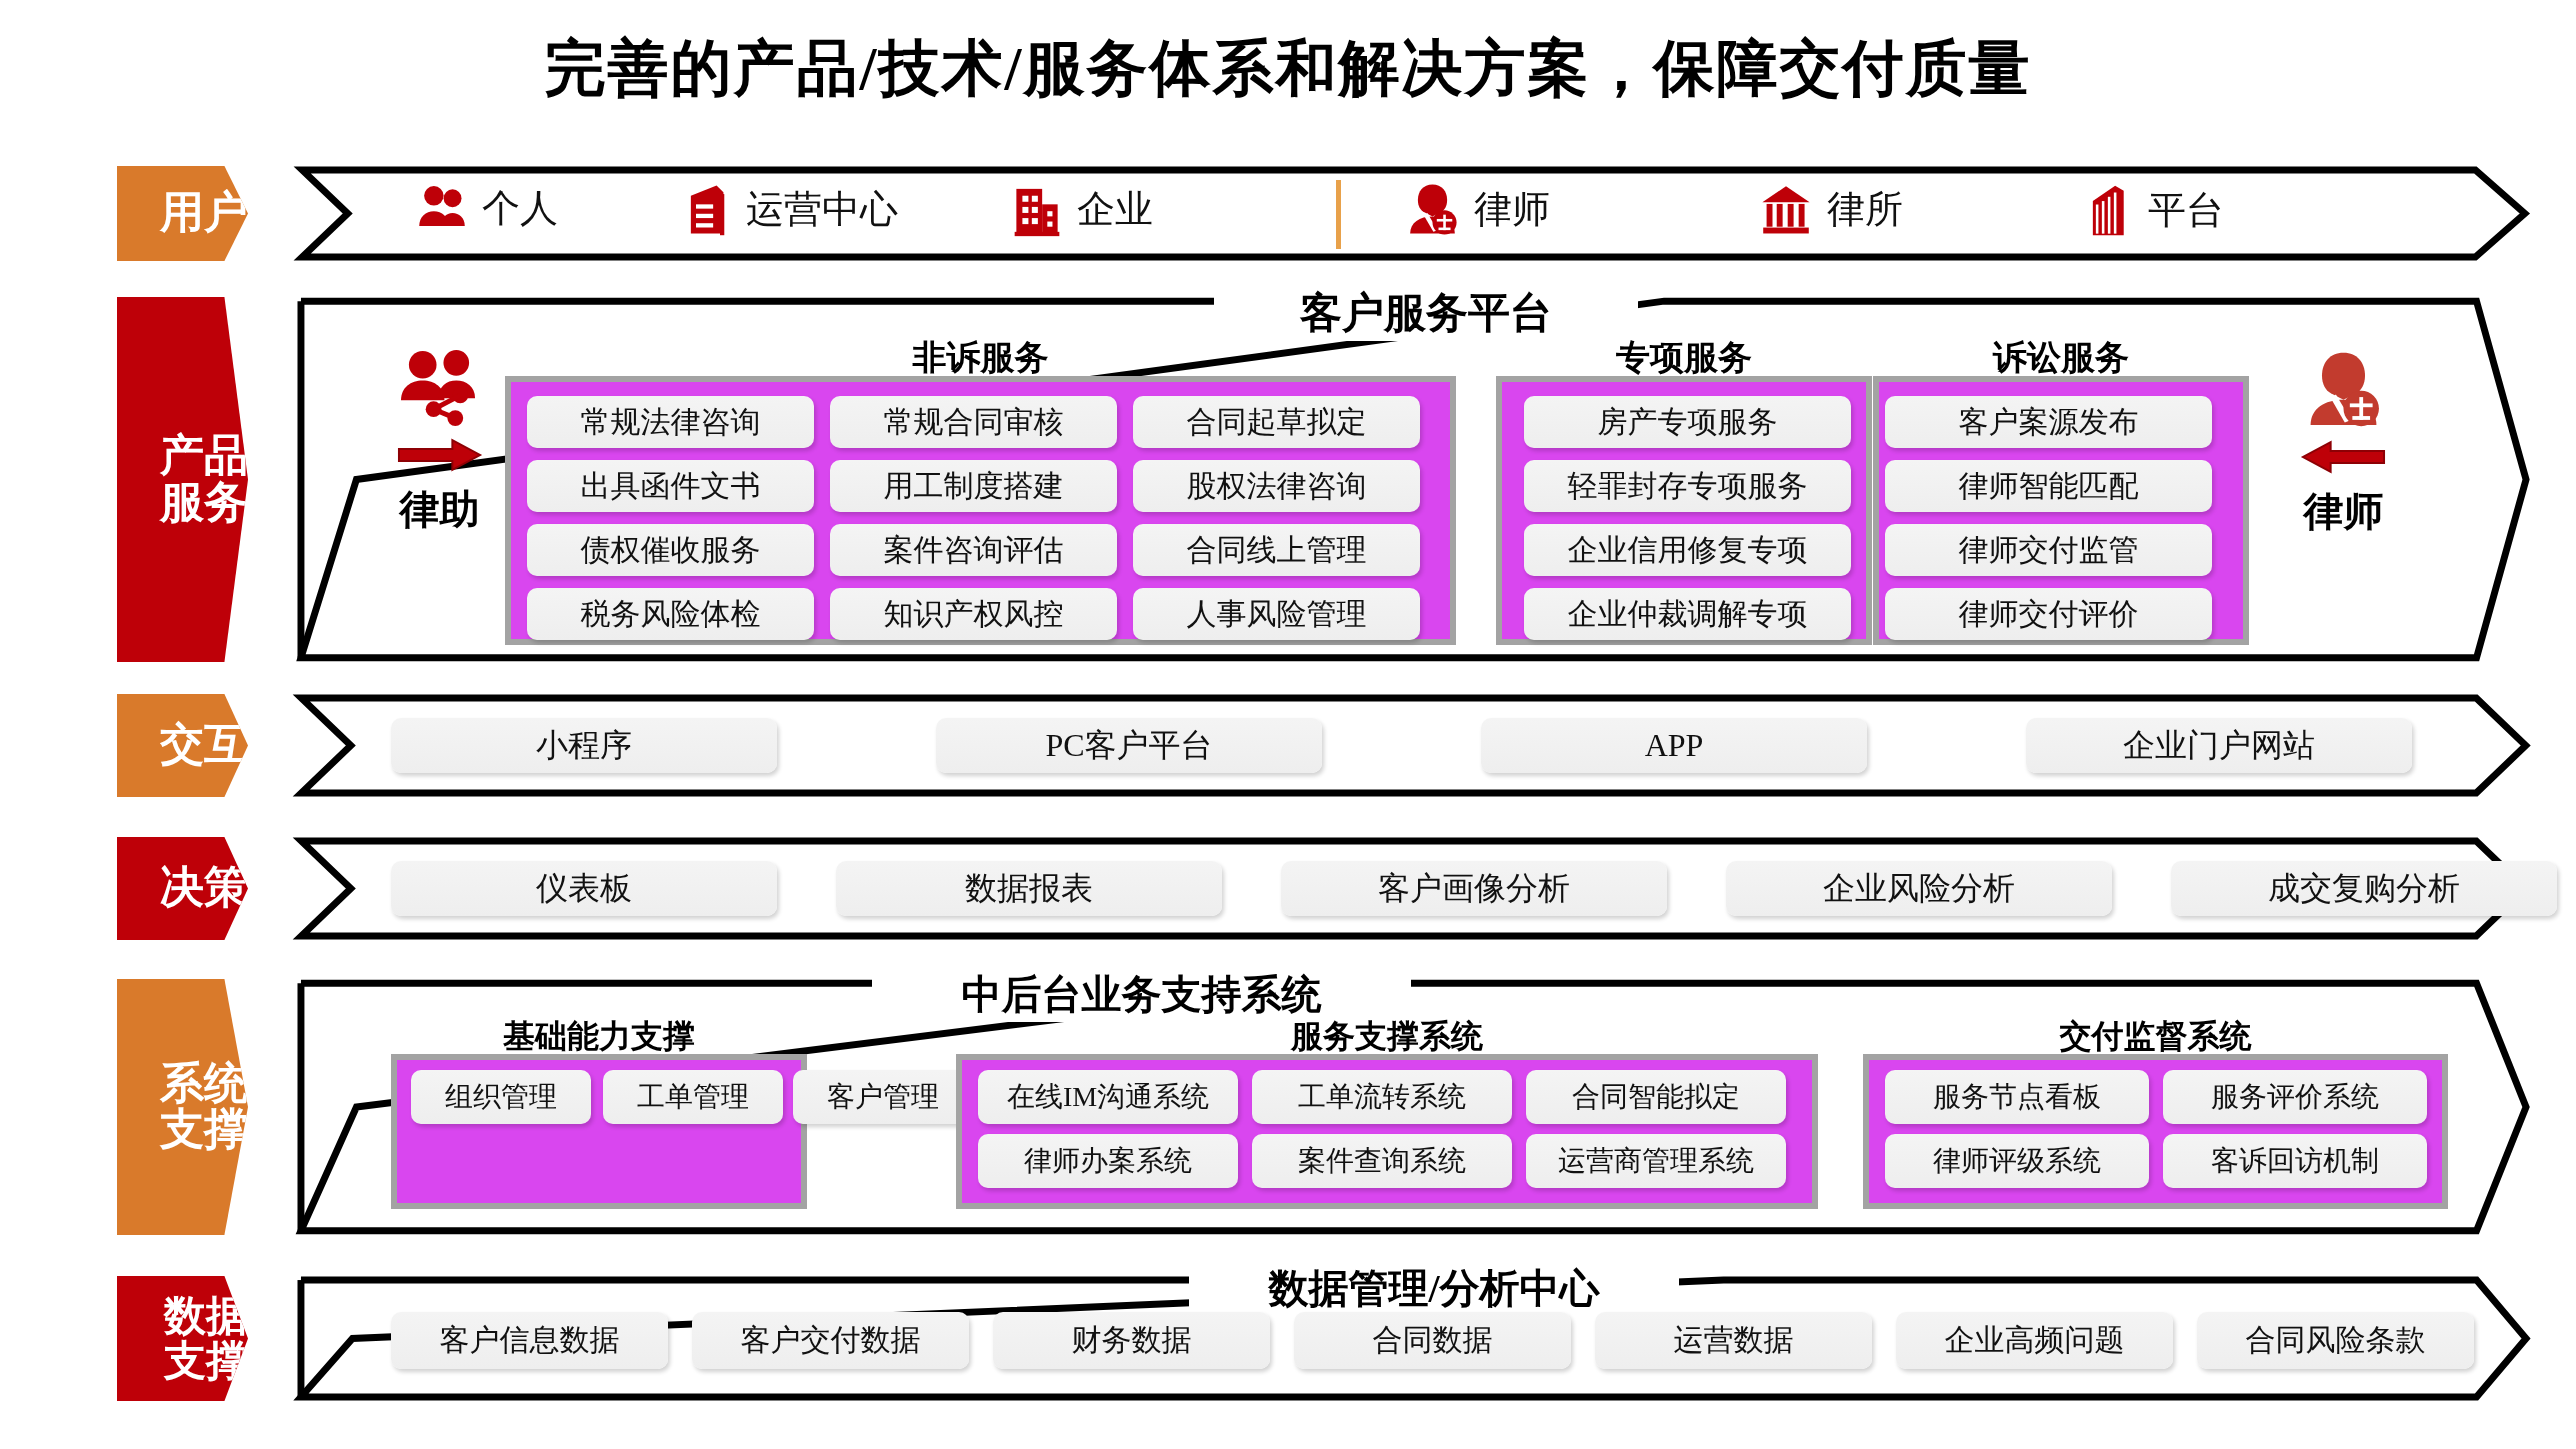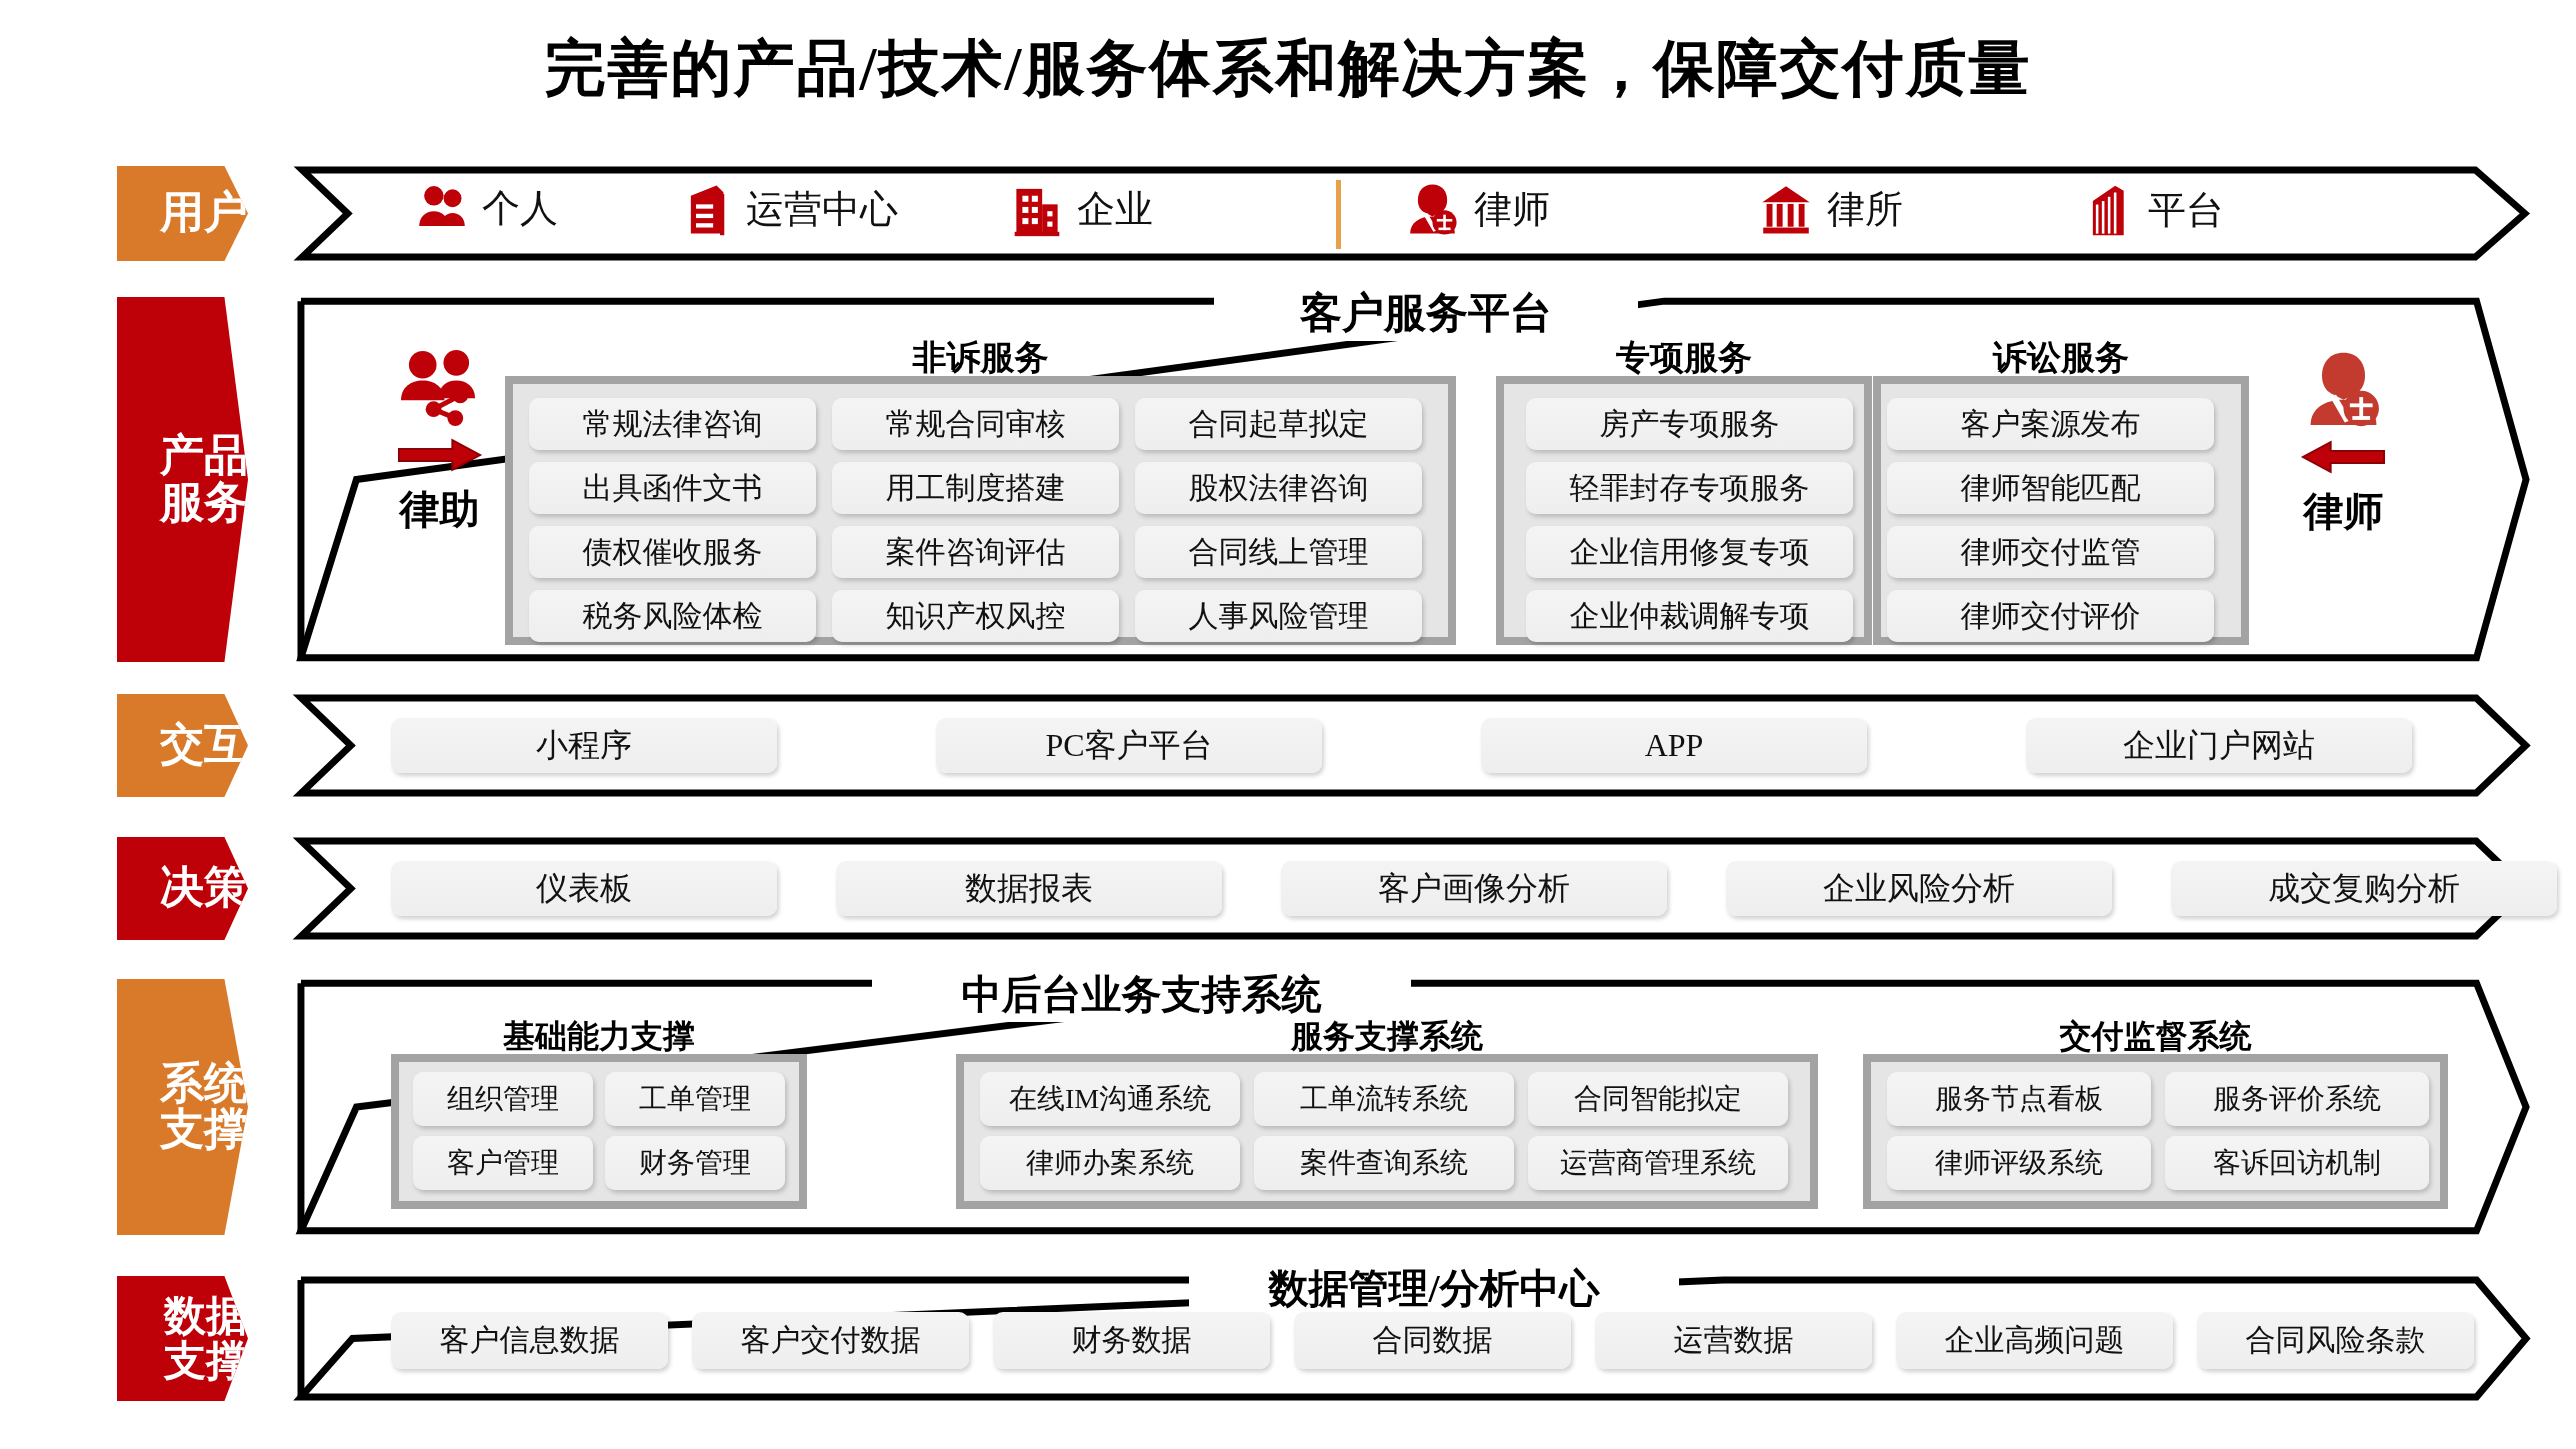--- a/index.html
+++ b/index.html
@@ -45,23 +45,23 @@
     box-shadow:2px 3px 4px rgba(0,0,0,0.18);
     display:flex;align-items:center;justify-content:center;
     color:#111;
     font-family:"Liberation Serif","DejaVu Serif",serif;
     box-sizing:border-box;
     text-align:center;
   }
 
   .grpbox{
     position:absolute;
-    border:8px solid #a3a3a3;
+    border:6px solid #a3a3a3;
     box-sizing:border-box;
-    background:#e5e5e5;
+    background:#d946ef;
     text-decoration:underline;
   }
   .grplabel{
     position:absolute;
     text-align:center;
     font-weight:bold;color:#000;
     font-family:"Liberation Serif","DejaVu Serif",serif;
   }
   .sectitle{
     position:absolute;
@@ -311,21 +311,21 @@
   <div class="band" style="left:297px;top:0;width:2234px;height:256px;">
     <svg width="2234" height="256" viewBox="0 0 2255 258">
       <path d="M4 4 L660 4 M1060 4 L2200 4 L2250 129 L2200 254 L4 254 L60 129 Z" fill="#fff" stroke="#000" stroke-width="7" stroke-linejoin="miter"></path>
       <path d="M4 4 L4 254" stroke="#000" stroke-width="7"></path>
     </svg>
   </div>
   <div class="sectitle" style="left:872px;top:-12px;width:515px;font-size:40px;padding:0 12px;">中后台业务支持系统</div>
 
   <div class="grplabel" style="left:391px;top:36px;width:416px;font-size:32px;">基础能力支撑</div>
   <div class="grpbox" style="left:391px;top:75px;width:416px;height:155px;">
-    <div style="position:absolute;left:14px;top:10px;display:flex;flex-direction:column;gap:10px;">
+    <div style="position:absolute;left:14px;top:10px;display:flex;flex-direction:row;gap:10px;">
       <div style="display:flex;gap:12px;">
         <div class="chip" style="width:180px;height:54px;font-size:28px;">组织管理</div>
         <div class="chip" style="width:180px;height:54px;font-size:28px;">工单管理</div>
       </div>
       <div style="display:flex;gap:12px;">
         <div class="chip" style="width:180px;height:54px;font-size:28px;">客户管理</div>
         <div class="chip" style="width:180px;height:54px;font-size:28px;">财务管理</div>
       </div>
     </div>
   </div>

